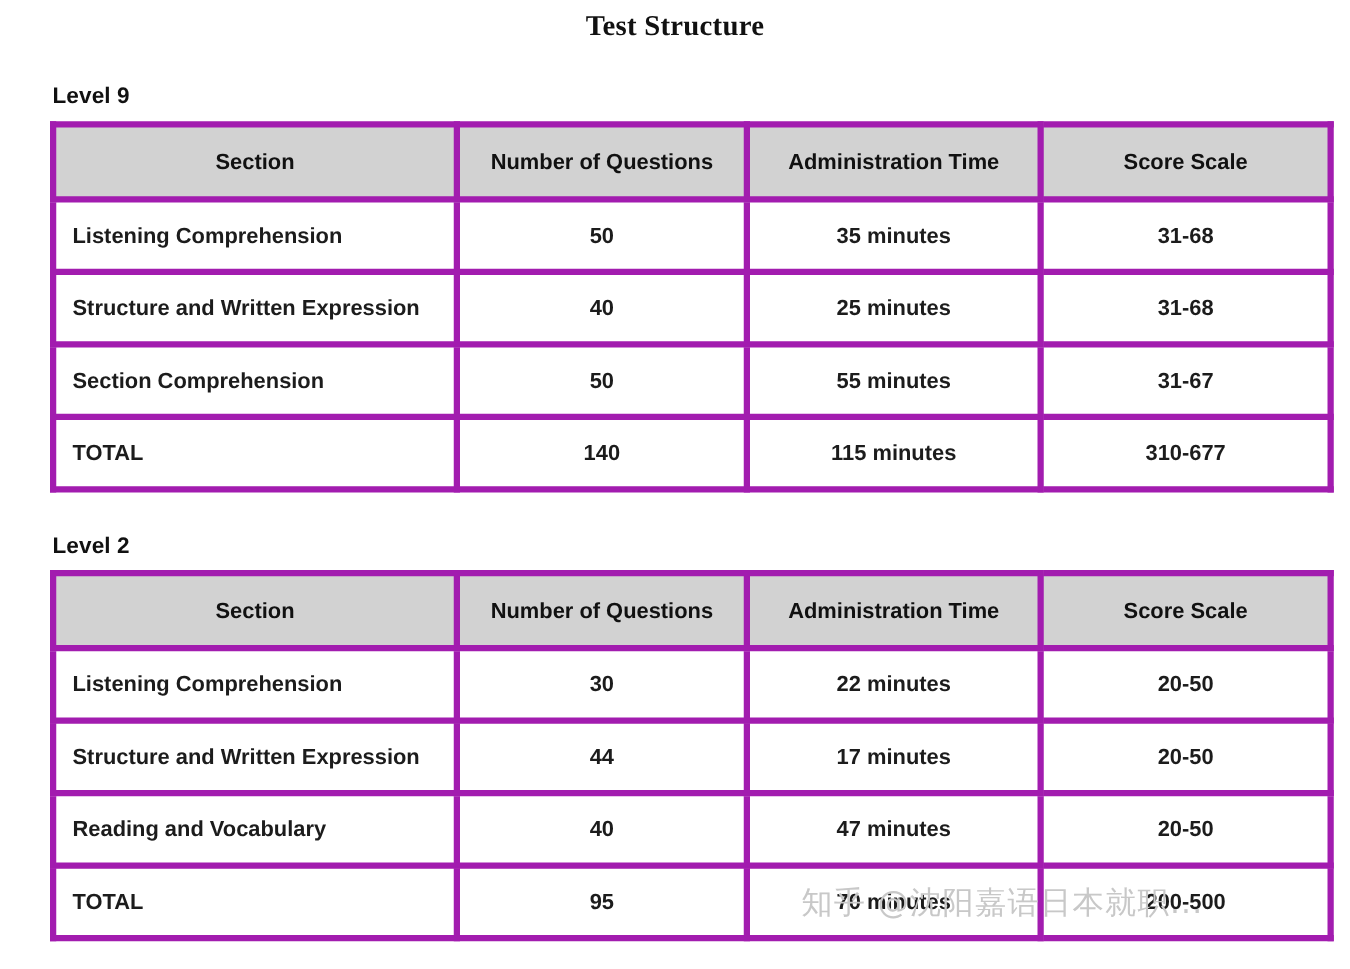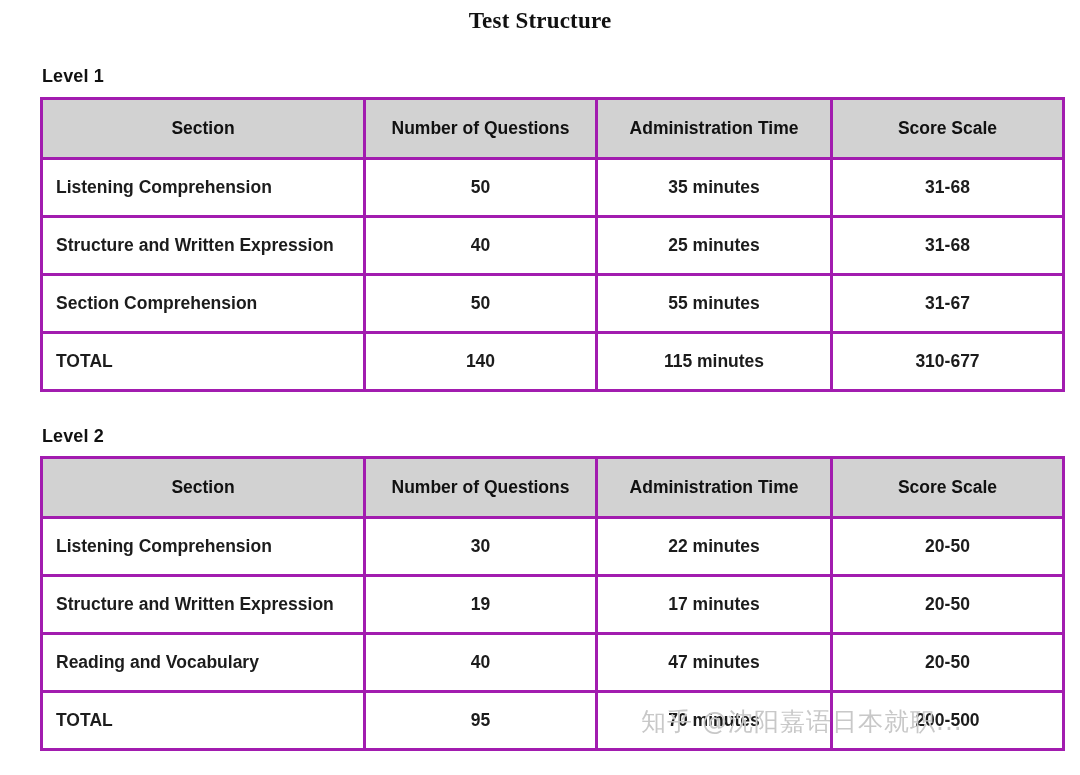--- a/index.html
+++ b/index.html
@@ -61,21 +61,21 @@
   #table-level1 { top: 97px; }
   #table-level2 { top: 456px; }
 
   table.structure-table col.c-section { width: 323px; }
   table.structure-table col.c-questions { width: 232px; }
   table.structure-table col.c-time { width: 235px; }
   table.structure-table col.c-score { width: 232px; }
 
   table.structure-table th,
   table.structure-table td {
-    border: 3px solid #a21caf;
+    border: 5px solid #a21caf;
     height: 58px;
     box-sizing: border-box;
     font-size: 17.5px;
     color: #1c1c1c;
     padding: 16px 12px;
   }
   table.structure-table thead th {
     background: #d2d2d2;
     font-weight: bold;
     text-align: center;
@@ -107,21 +107,21 @@
     user-select: none;
   }
 </style>
 </head>
 <body>
 
 <div class="page">
 
   <div class="doc-title">Test Structure</div>
 
-  <div class="level-label" id="level1-label">Level 1</div>
+  <div class="level-label" id="level1-label">Level 9</div>
 
   <table class="structure-table" id="table-level1">
     <colgroup>
       <col class="c-section">
         <col class="c-questions">
         <col class="c-time">
         <col class="c-score">
     </colgroup>
     <thead>
       <tr>
@@ -178,21 +178,21 @@
     </thead>
     <tbody>
       <tr>
         <td class="cell-section">Listening Comprehension</td>
         <td>30</td>
         <td>22 minutes</td>
         <td>20-50</td>
       </tr>
       <tr>
         <td class="cell-section">Structure and Written Expression</td>
-        <td>19</td>
+        <td>44</td>
         <td>17 minutes</td>
         <td>20-50</td>
       </tr>
       <tr>
         <td class="cell-section">Reading and Vocabulary</td>
         <td>40</td>
         <td>47 minutes</td>
         <td>20-50</td>
       </tr>
       <tr>

